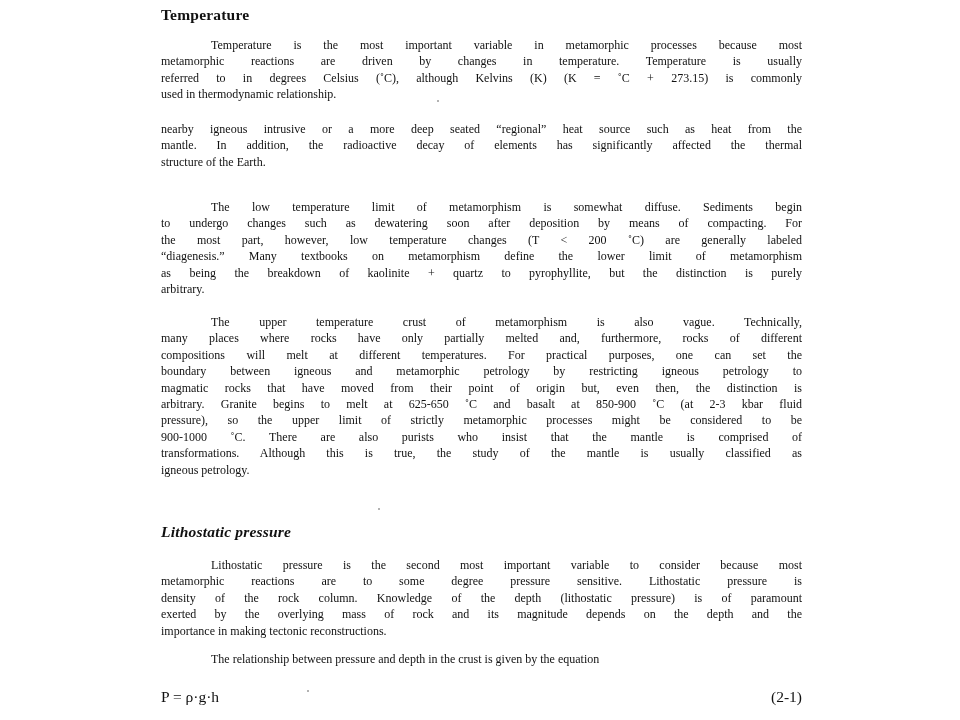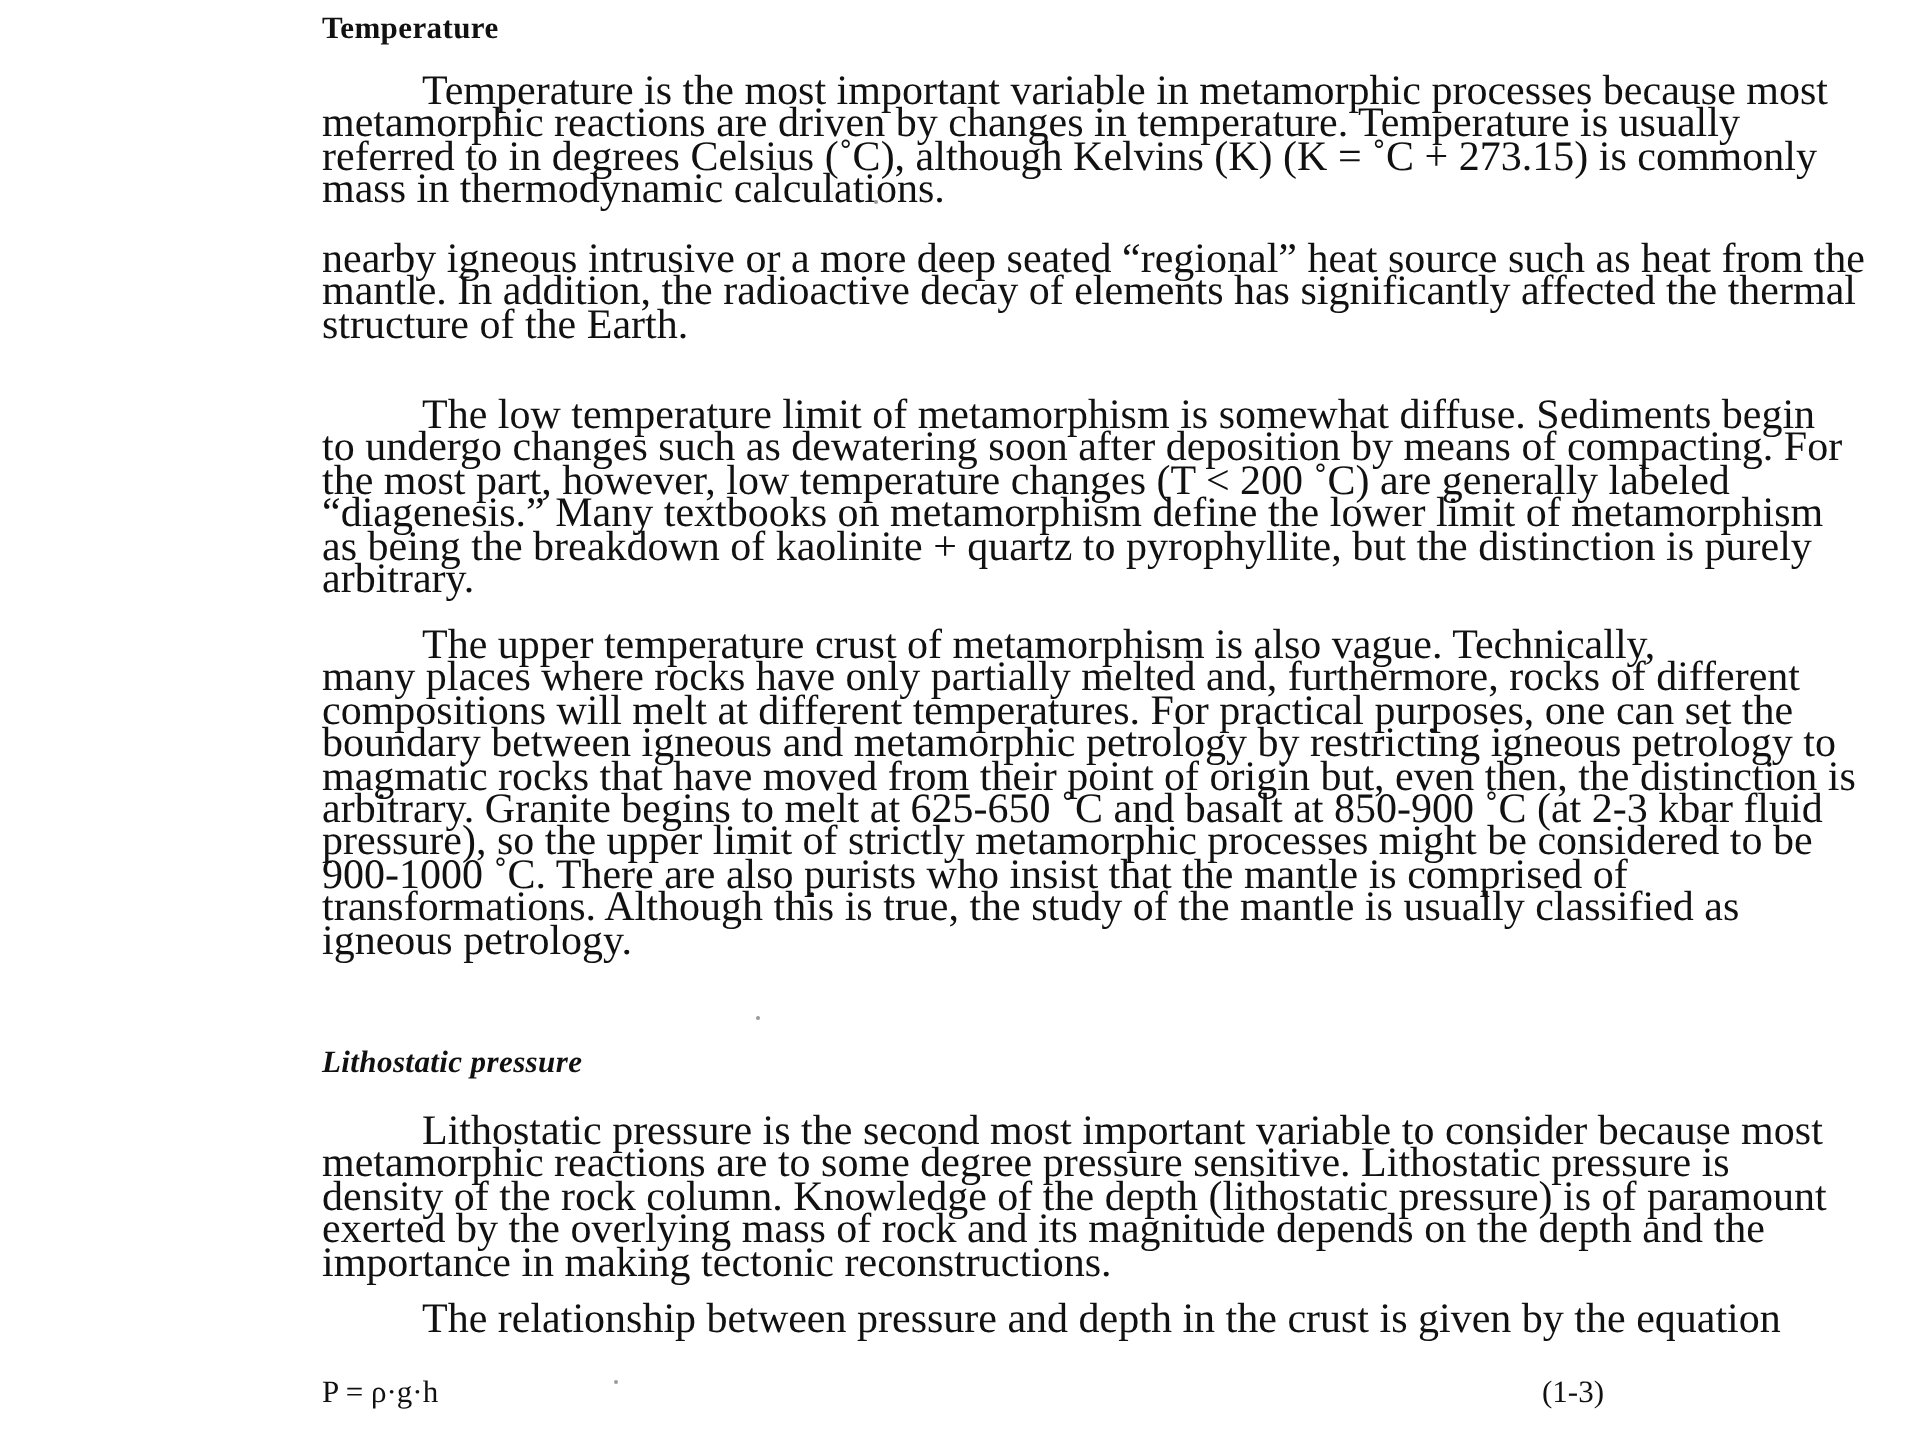--- a/index.html
+++ b/index.html
@@ -28,21 +28,21 @@
       font-weight: bold;
       font-size: 15.5px;
       letter-spacing: 0.2px;
       line-height: 16px;
       white-space: nowrap;
     }
     .para {
       position: absolute;
       left: 0;
       width: 641px;
-      font-size: 21px;
+      font-size: 12px;
       line-height: 16.4px;
       text-align: justify;
       text-align-last: left;
     }
     .line {
       display: block;
       text-align: justify;
       text-align-last: justify;
       white-space: nowrap;
       height: 16.4px;
@@ -83,21 +83,21 @@
 <body>
 
 <div class="page">
 
   <div class="heading" style="top:7px;">Temperature</div>
 
   <div class="para" style="top:37px;">
     <span class="line first">Temperature is the most important variable in metamorphic processes because most</span>
     <span class="line">metamorphic reactions are driven by changes in temperature.  Temperature is usually</span>
     <span class="line">referred to in degrees Celsius (˚C), although Kelvins (K) (K = ˚C + 273.15) is commonly</span>
-    <span class="line last">mass in thermodynamic calculations.</span>
+    <span class="line last">used in thermodynamic relationship.</span>
   </div>
 
   <div class="para" style="top:121px;">
     <span class="line">nearby igneous intrusive or a more deep seated “regional” heat source such as heat from the</span>
     <span class="line">mantle.  In addition, the radioactive decay of elements has significantly affected the thermal</span>
     <span class="line last">structure of the Earth.</span>
   </div>
 
   <div class="para" style="top:199px;">
     <span class="line first">The low temperature limit of metamorphism is somewhat diffuse.  Sediments begin</span>
@@ -130,19 +130,19 @@
     <span class="line">exerted by the overlying mass of rock and its magnitude depends on the depth and the</span>
     <span class="line last">importance in making tectonic reconstructions.</span>
   </div>
 
   <div class="para" style="top:651px;">
     <span class="line first last">The relationship between pressure and depth in the crust is given by the equation</span>
   </div>
 
   <div class="eq-row" style="top:689px;">
     <span class="eq-formula">P = ρ·g·h</span>
-    <span class="eq-number">(1-3)</span>
+    <span class="eq-number">(2-1)</span>
   </div>
 </div>
 
 <div class="speck" style="left:437px; top:100px;"></div>
 <div class="speck" style="left:378px; top:508px;"></div>
 <div class="speck" style="left:307px; top:690px;"></div>
 
 </body></html>

